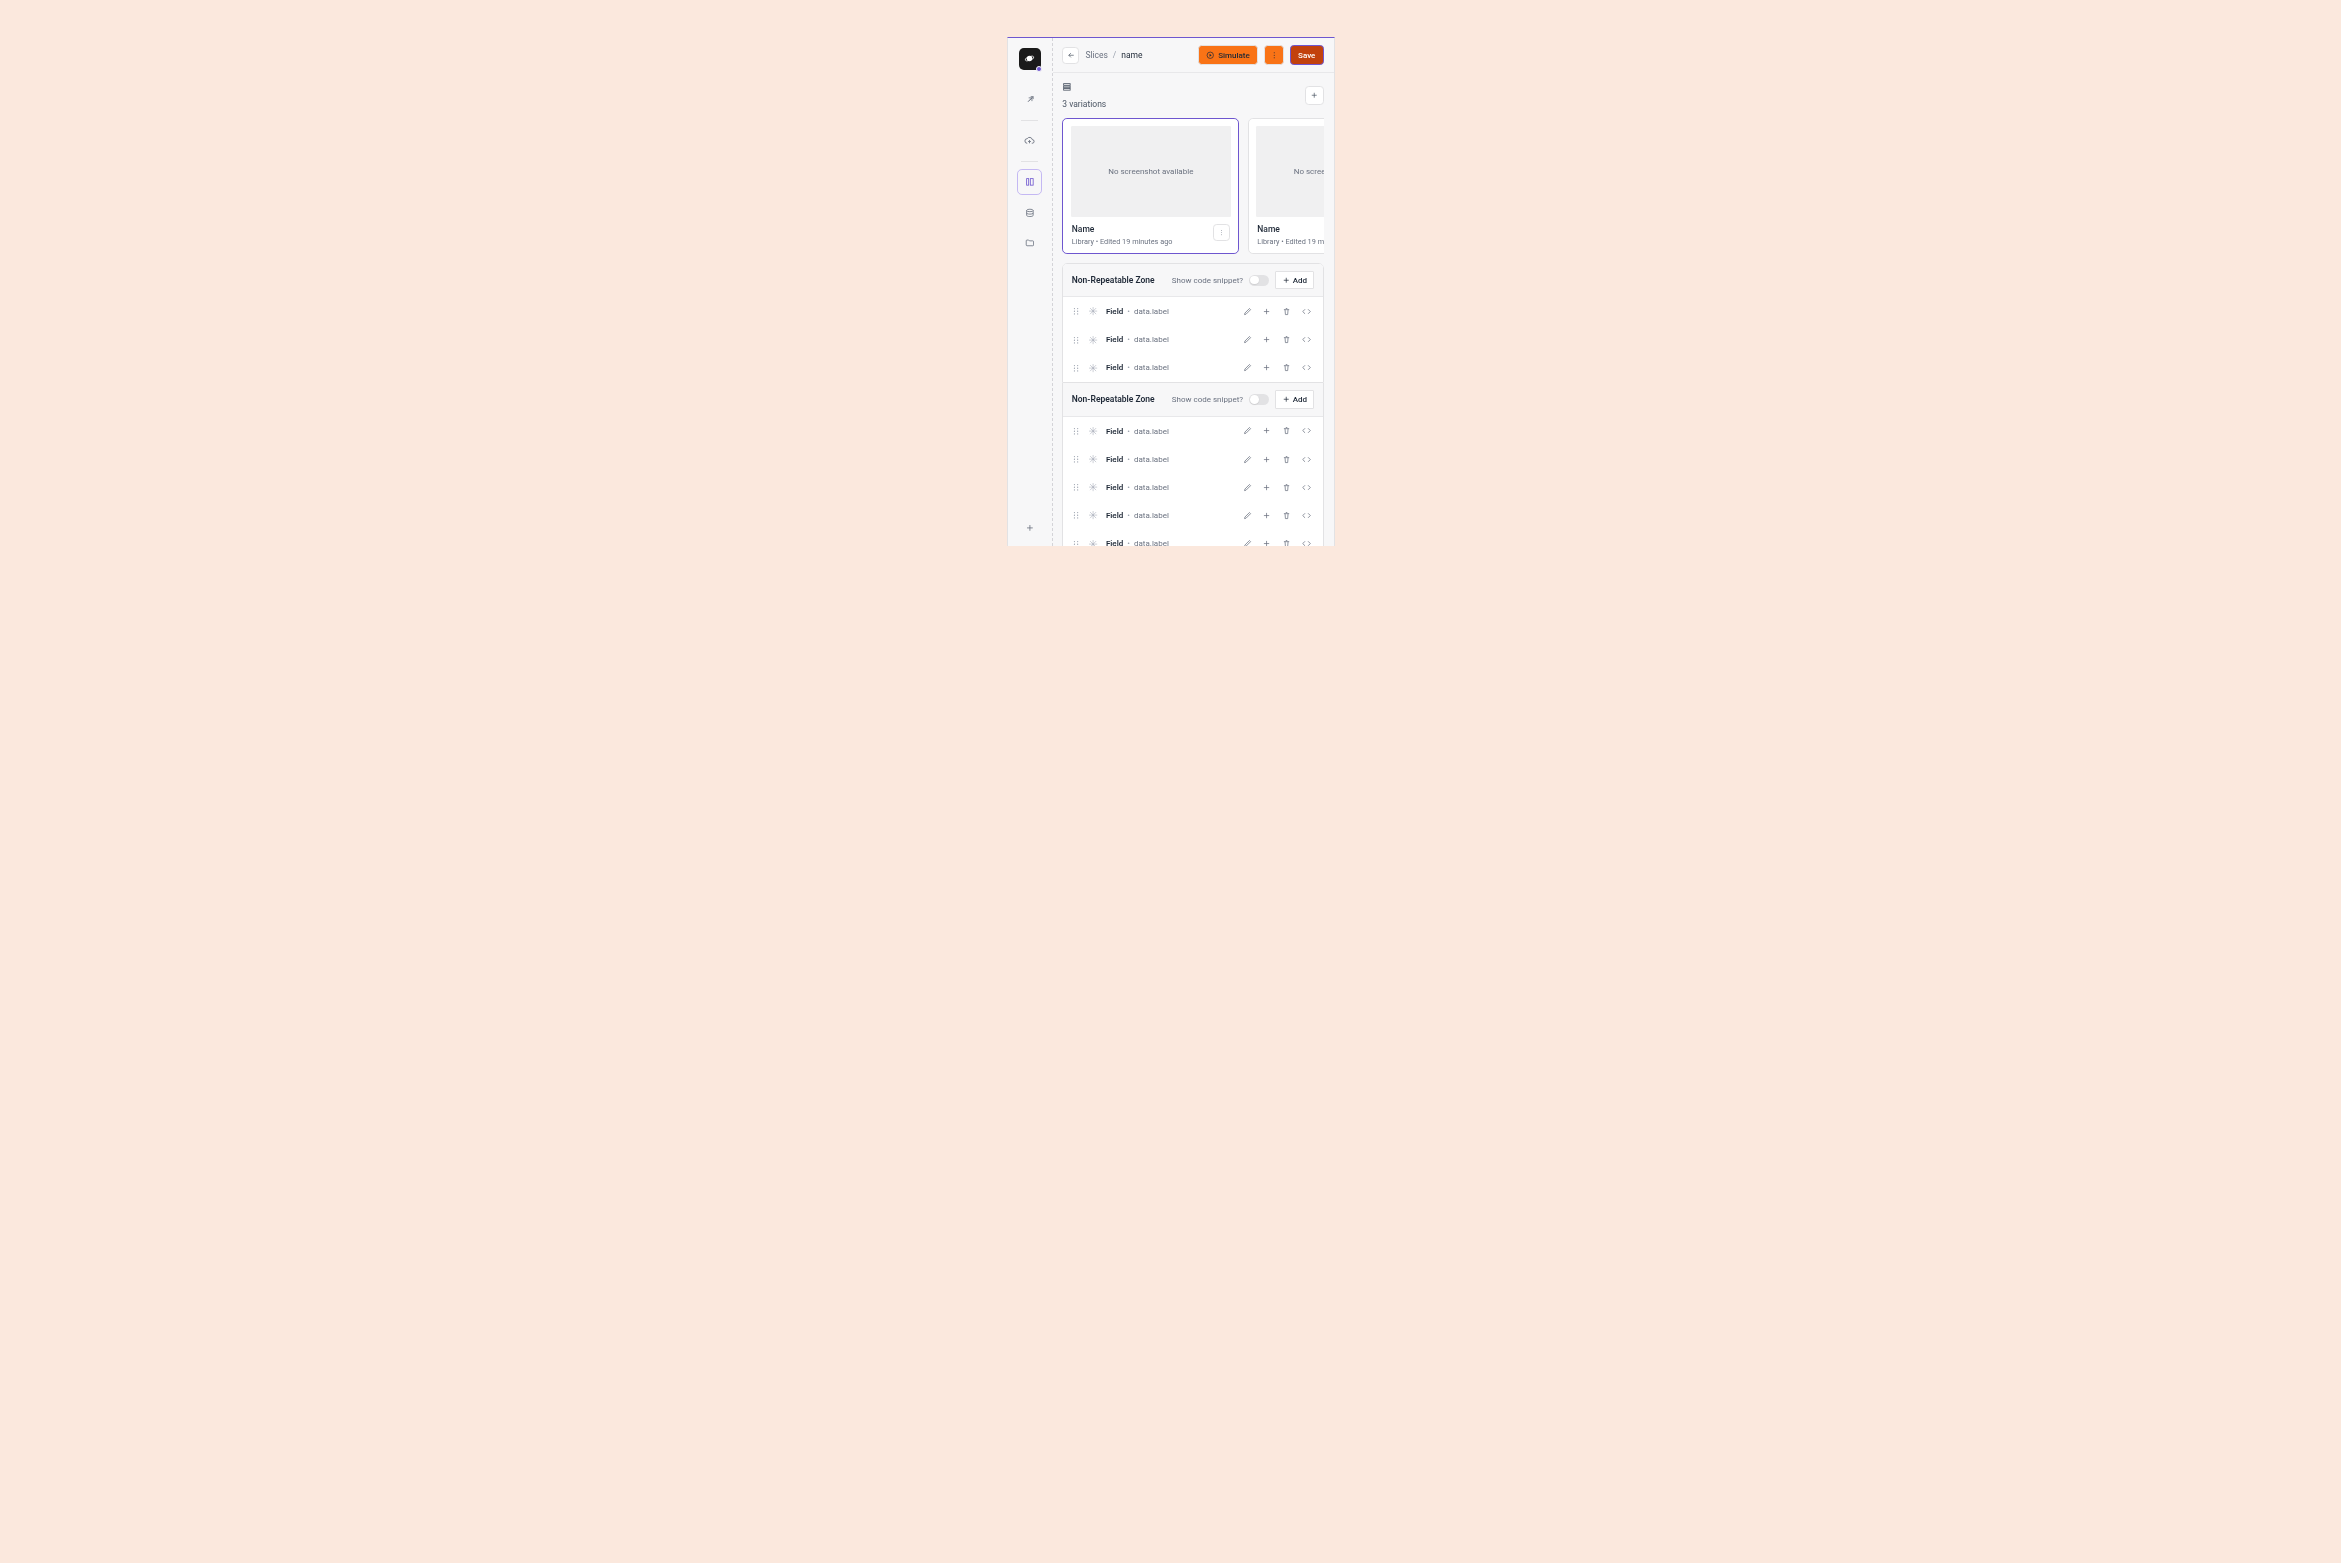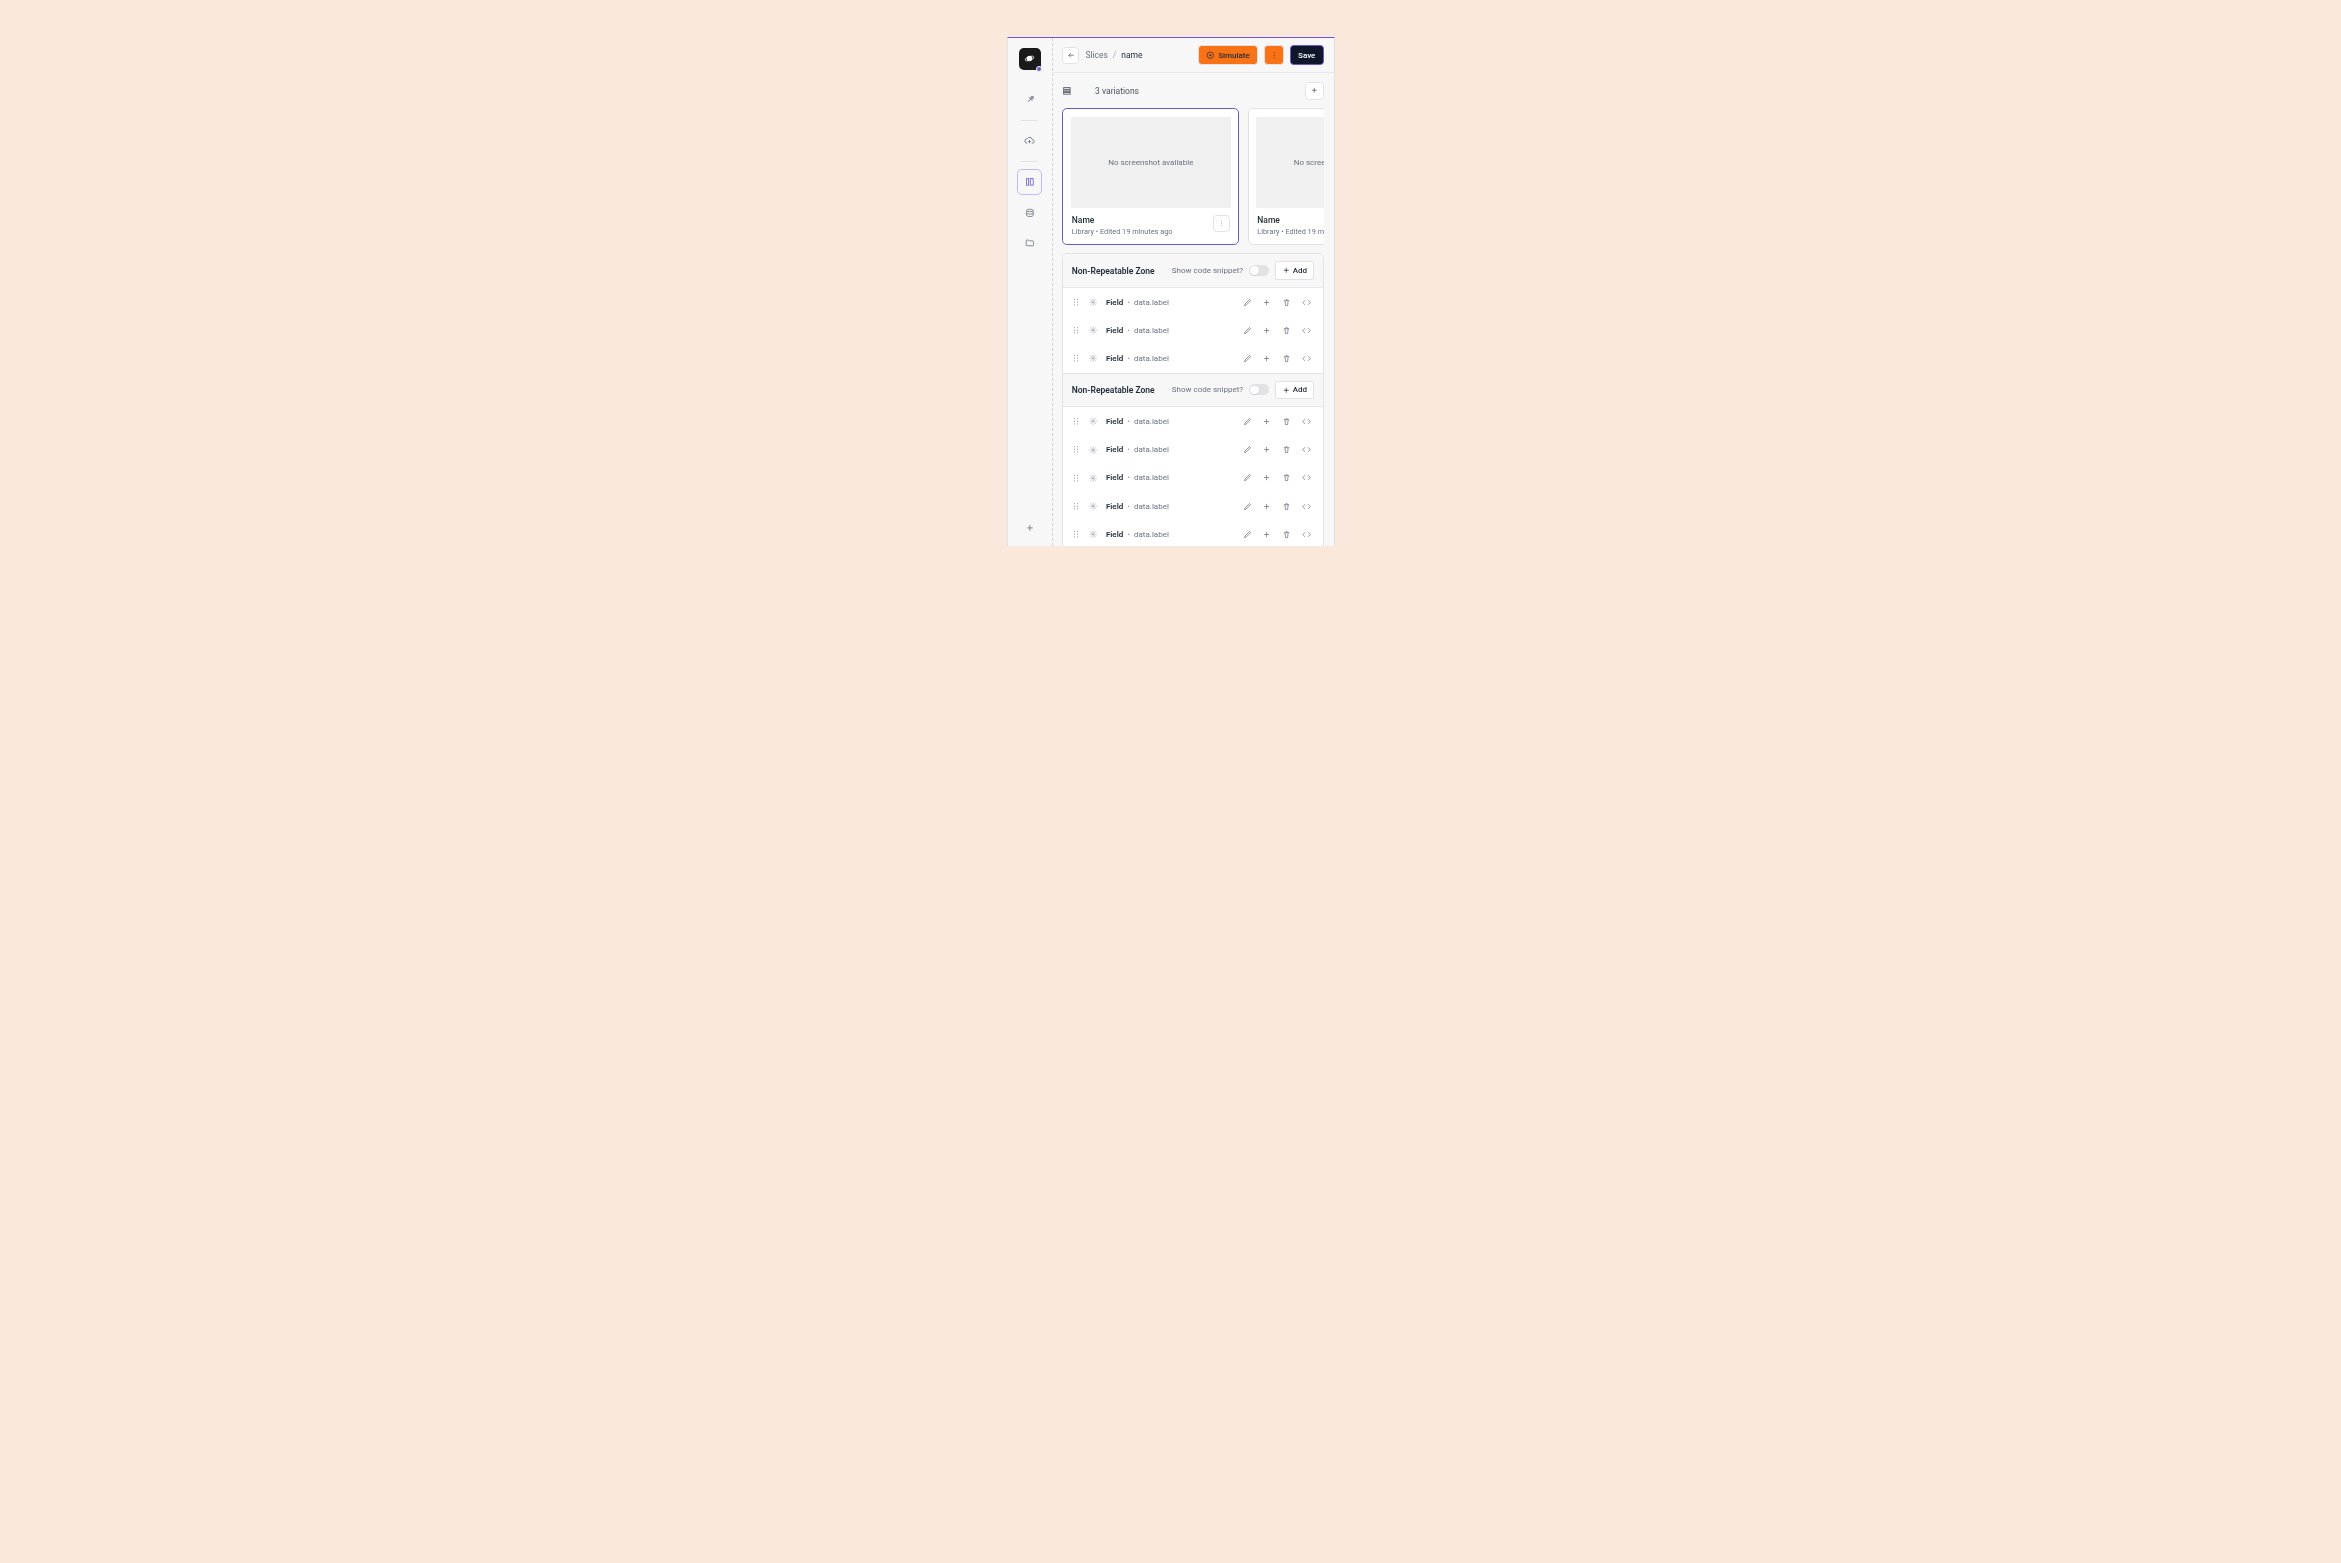--- a/index.html
+++ b/index.html
@@ -92,30 +92,30 @@
   border-radius: 3.7px;
   padding: 0 7.3px;
   height: 19.5px;
   display: flex; align-items: center; gap: 3.7px;
   font-size: 8px; font-weight: 500;
   color: #1f2937;
   cursor: pointer;
 }
 .btn-icon { width: 19.5px; padding: 0; justify-content: center; }
 .btn-primary {
-  background: #0f172a;
+  background: #c2410c;
   border-color: #6e56cf;
   color: #fff;
 }
 .content { flex: 1; overflow-y: auto; padding: 8.5px 9.8px 0 9.8px; }
 .variations-header {
   display: flex; align-items: center; justify-content: space-between;
   margin-bottom: 8.5px;
 }
-.variations-left { display: flex; align-items: flex-start; gap: 23px; color: #4b5563; font-size: 8.5px; }
+.variations-left { display: flex; align-items: flex-start; gap: 8px; color: #4b5563; font-size: 8.5px; flex-direction: column; }
 .add-btn {
   width: 18.3px; height: 18.3px;
   border: 0.6px solid #e2e2e4;
   background: #fff;
   border-radius: 3.7px;
   display: flex; align-items: center; justify-content: center;
   cursor: pointer;
   color: #4b5563;
 }
 .cards-row { display: flex; gap: 8.5px; margin-bottom: 8.5px; overflow: hidden; }

